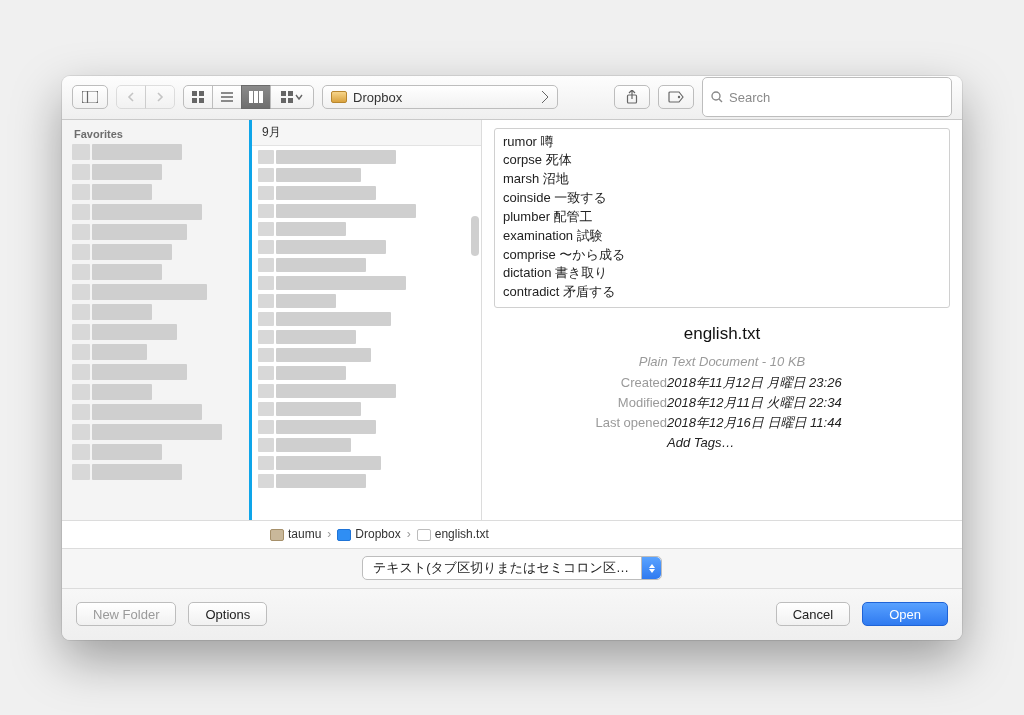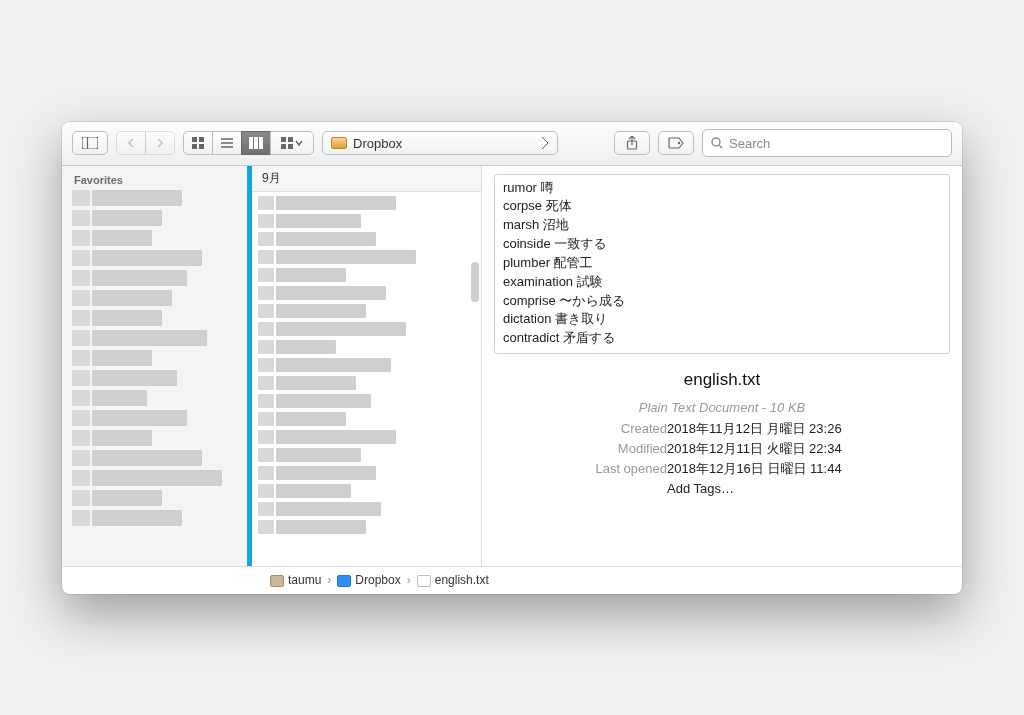--- a/index.html
+++ b/index.html
@@ -39,29 +39,29 @@
     position:relative;
   }
   .loc-pop::after {
     content:""; position:absolute; right:8px; top:50%; width:8px; height:12px; transform:translateY(-50%);
     background:
       linear-gradient(45deg,transparent 45%,#666 45% 55%,transparent 55%) 0 0/8px 6px no-repeat,
       linear-gradient(-45deg,transparent 45%,#666 45% 55%,transparent 55%) 0 6px/8px 6px no-repeat;
   }
   .drive-ico { width:16px; height:12px; background:linear-gradient(#f7d58a,#d9a23e); border:1px solid #b8872f; border-radius:2px; }
   .search {
-    flex:1; height:28px; border:1px solid #bdbdbd; border-radius:5px;
+    flex:1; height:40px; border:1px solid #bdbdbd; border-radius:5px;
     background:#fff; display:flex; align-items:center; padding:0 8px; gap:6px; color:#8a8a8a; font-size:13px;
   }
   svg { display:block; }
 
   
   .body { display:flex; height:400px; background:#fff; }
   .sidebar {
-    width:190px; background:#f4f4f4; border-right:5px solid #0ea5e9;
+    width:190px; background:#f4f4f4; border-right:3px solid #0ea5e9;
     padding:6px 0; font-size:11px; color:#6d6d6d;
   }
   .sidebar .hdr { font-weight:600; padding:2px 12px 4px; }
   .blurblock { display:flex; flex-direction:column; gap:4px; padding:0 10px; }
   .blurrow { display:flex; gap:2px; }
   .bcell { background:#d8d8d8; height:16px; border-radius:1px; }
   .bcell.l { background:#cfcfcf; }
 
   .col {
     width:230px; border-right:1px solid #dcdcdc; font-size:12px; overflow:hidden;
@@ -77,21 +77,21 @@
     border:1px solid #d0d0d0; border-radius:3px; background:#fff; padding:4px 8px;
     font-family: Menlo, Consolas, monospace; font-size:13px; color:#222;
     height:180px; overflow:hidden;
   }
   .preview-text div { line-height:1.45; white-space:pre; }
   .fname { text-align:center; font-size:17px; margin:16px 0 10px; color:#111; }
   .meta { font-size:13px; }
   .meta .kind { text-align:center; color:#9a9a9a; margin-bottom:4px;font-style:italic;}
   .meta .row { display:flex; justify-content:center; line-height:1.55;}
   .meta .k { width:120px; text-align:right; color:#9a9a9a;}
-  .meta .v { width:230px; color:#222;}
+  .meta .v { width:230px; color:#222;font-style:italic;}
   .addtags { color:#0a60ff; cursor:default;}
 
   
   .pathbar {
     height:28px; border-top:1px solid #dcdcdc; background:#fff;
     display:flex; align-items:center; gap:6px; padding:0 0 0 208px;
     font-size:12px; color:#333;
   }
   .pathbar .sep { color:#9a9a9a; }
   .pico { width:14px; height:12px; display:inline-block; vertical-align:middle; margin-right:4px; border-radius:2px;}
@@ -414,15 +414,28 @@
   </div>
 
   <div class="pathbar">
     <span><span class="pico home"></span><span>taumu</span></span>
     <span class="sep">›</span>
     <span><span class="pico dbx"></span><span>Dropbox</span></span>
     <span class="sep">›</span>
     <span><span class="pico file"></span><span>english.txt</span></span>
   </div>
 
-
+  <div class="formatrow">
+    <div class="select">
+      <span class="ellip">テキスト(タブ区切りまたはセミコロン区…</span>
+      <span class="caps"></span>
+    </div>
+  </div>
+
+  <div class="footer">
+    <button class="btn disabled">New Folder</button>
+    <button class="btn">Options</button>
+    <div class="spacer"></div>
+    <button class="btn">Cancel</button>
+    <button class="btn primary">Open</button>
+  </div>
 
 </div>
 
 </body></html>

